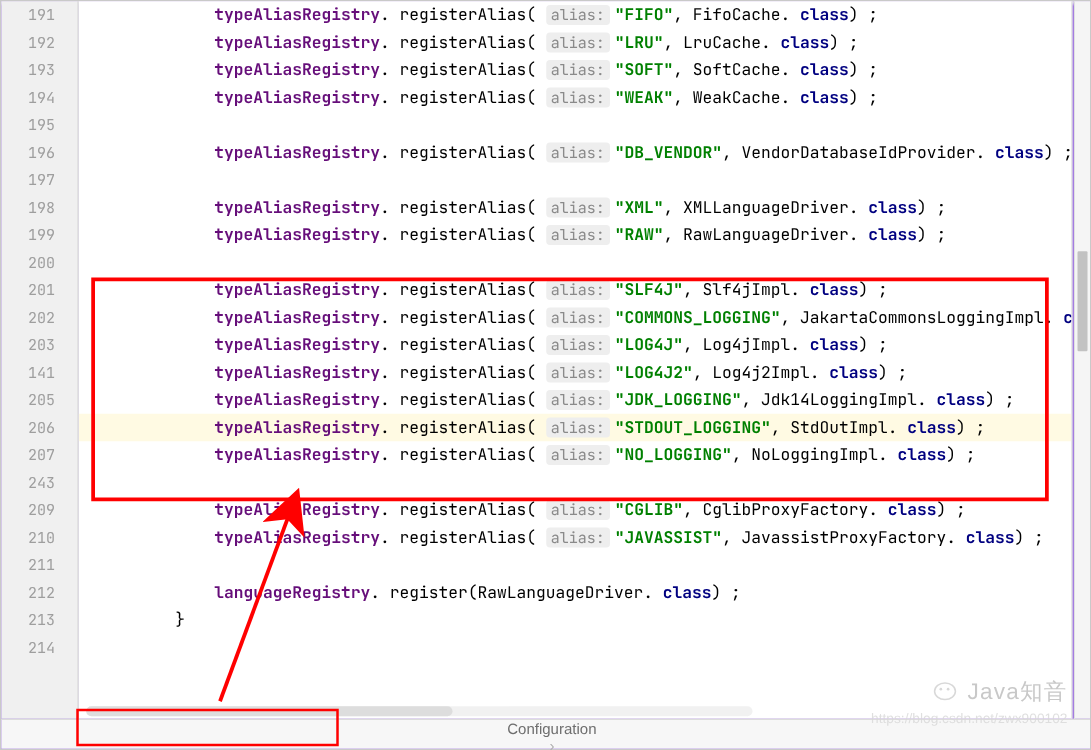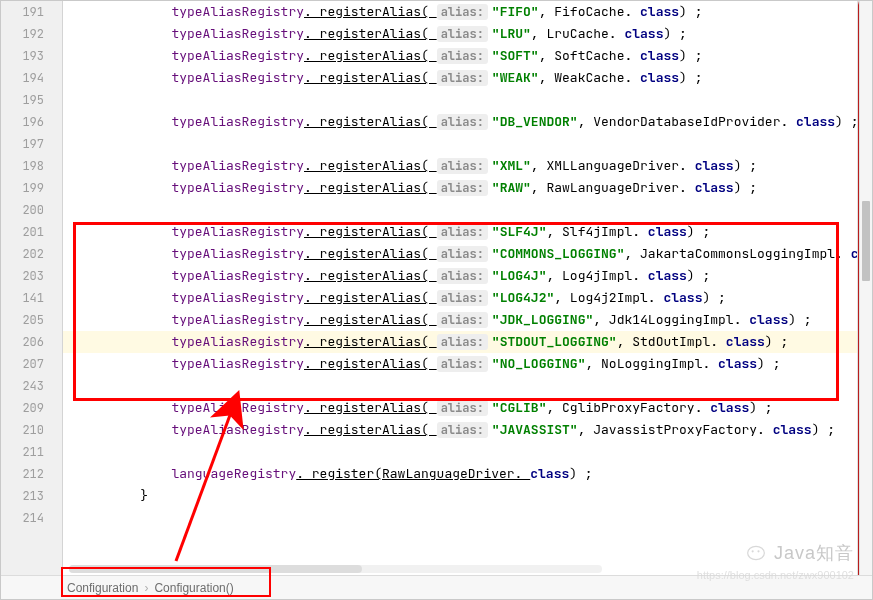--- a/index.html
+++ b/index.html
@@ -11,21 +11,21 @@
     height: 600px;
     overflow: hidden;
     position: relative;
     color: #080808;
   }
   .editor-wrap {
     position: relative;
     width: 100%;
     height: 100%;
     border: 1px solid #c9c9c9;
-    background: #b91c1c;
+    background: #6d28d9;
   }
   .gutter {
     position: absolute;
     left: 0;
     top: 0;
     bottom: 24px;
     width: 62px;
     background: #f0f0f0;
     border-right: 1px solid #d4d4d4;
   }
@@ -64,31 +64,30 @@
     font-family: inherit;
   }
   .code-area .codeline {
     height: 22px;
     line-height: 22px;
     padding-left: 46px;
     white-space: pre;
     position: relative;
   }
   .hl-yellow { background: #fffae3; }
-  .ident { color: #660e7a; font-weight: normal; } 
-  .method { color: #000000; text-decoration: underline; }
+  .ident { color: #660e7a; font-weight: bold; } 
+  .method { color: #000000; }
   .hint {
     background: #eeeeee;
     color: #8a8a8a;
     border-radius: 3px;
     padding: 0 4px;
     font-style: normal;
     margin: 0 4px 0 0;
     font-size: 12px;
-    font-weight: bold;
   }
   .str { color: #008000; font-weight: bold; }
   .plain { color: #000; }
   .kw { color: #000080; font-weight: bold; }
   .red-box-lines {
     position: absolute;
     left: 72px;
     top: 221px;
     width: 766px;
     height: 179px;
@@ -108,20 +107,21 @@
     left: 0; right: 0; bottom: 0;
     height: 24px;
     background: #f7f7f7;
     border-top: 1px solid #dcdcdc;
     display: flex;
     align-items: center;
     padding-left: 10px;
     font-size: 12px;
     color: #6e6e6e;
     font-family: "Segoe UI", sans-serif;
+    flex-direction: column;
   }
   .breadcrumb-box {
     position: absolute;
     left: 60px;
     bottom: 2px;
     width: 210px;
     height: 30px;
     border: 2px solid #ff0000;
     pointer-events: none;
     z-index: 32;

